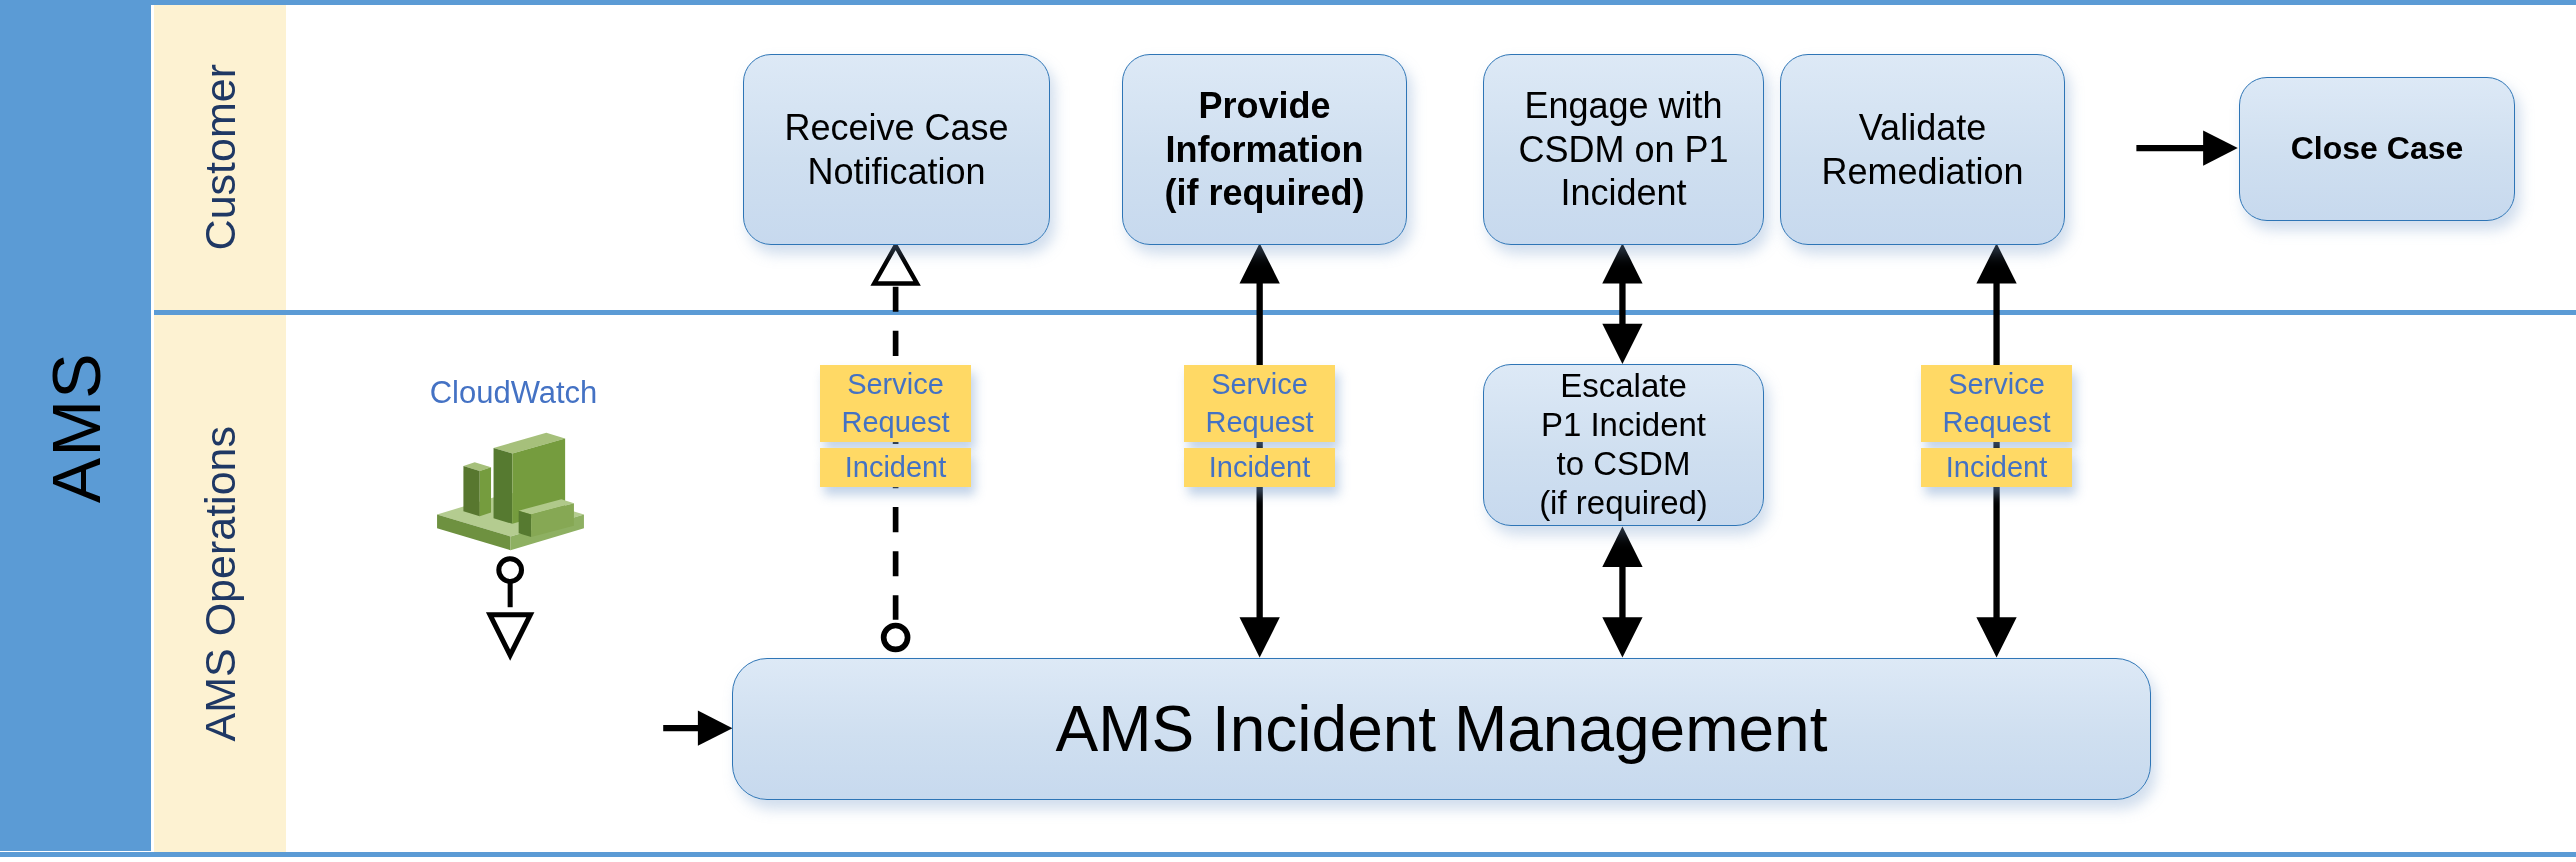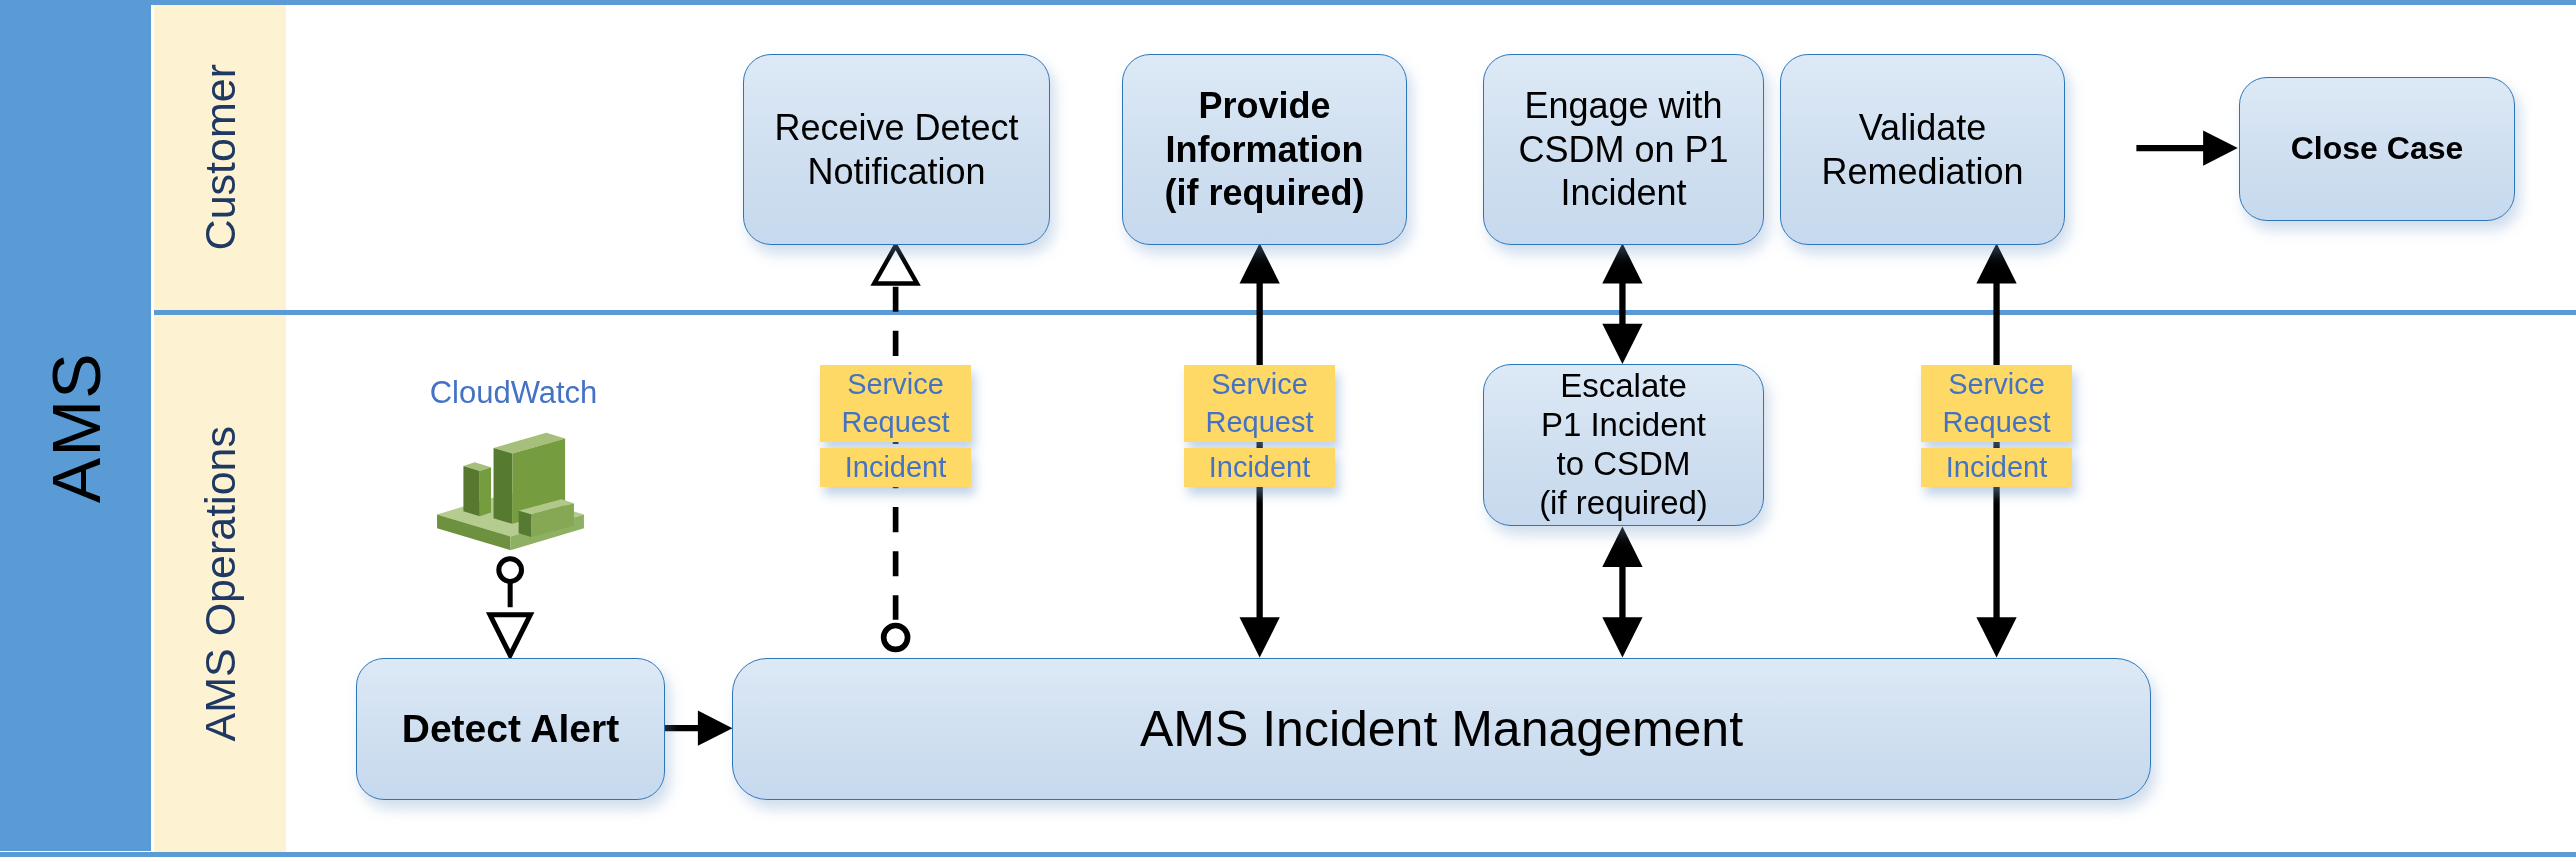--- a/index.html
+++ b/index.html
@@ -49,21 +49,21 @@
   .n-provide{left:1122px;top:54px;width:283px;height:189px;font-weight:bold;}
   .n-engage{left:1483px;top:54px;width:279px;height:189px;align-items:center;}
   .n-validate{left:1780px;top:54px;width:283px;height:189px;}
   .n-close{left:2239px;top:77px;width:274px;height:142px;}
   .n-close .node-label{font-size:32px;}
   .n-escalate{left:1483px;top:364px;width:279px;height:160px;}
   .n-escalate .node-label{font-size:33px;line-height:1.18;}
   .n-detect{left:356px;top:658px;width:307px;height:140px;}
   .n-detect .node-label{font-size:39px;}
   .n-ams{left:732px;top:658px;width:1417px;height:140px;border-radius:35px;}
-  .n-ams .node-label{font-size:50px;text-align:center;}
+  .n-ams .node-label{font-size:64px;text-align:center;}
   .tag{
     position:absolute;width:151px;background:var(--c-tag_bg);color:var(--c-tag_text);
     display:flex;align-items:center;justify-content:center;text-align:center;
     font-size:29px;line-height:1.3;white-space:pre-line;
     box-shadow:3.8px 7.6px 10px rgba(120,158,204,0.45);
   }
   .tag-sr{top:365px;height:77px;}
   .tag-inc{top:448px;height:39px;}
   .tg1{left:820px;} .tg2{left:1184px;} .tg4{left:1921px;}
   .cw-label{
@@ -151,21 +151,21 @@
     <polygon points="76,83 76,155 94,149 94,77" fill="#759c3e"></polygon>
     <polygon points="98,46 128,55 212,31 182,22" fill="#a6c07b"></polygon>
     <polygon points="98,46 98,158 128,167 128,55" fill="#567a30"></polygon>
     <polygon points="128,55 128,167 212,143 212,31" fill="#759c3e"></polygon>
     <polygon points="138,146 158,152 226,134 206,128" fill="#b0c98a"></polygon>
     <polygon points="138,146 138,182 158,188 158,152" fill="#567a30"></polygon>
     <polygon points="158,152 158,188 226,170 226,134" fill="#86a854"></polygon>
   </svg>
 
   <div class="node n-receive">
-    <span class="node-label">Receive Detect
+    <span class="node-label">Receive Case
 Notification</span>
   </div>
   <div class="node n-provide">
     <span class="node-label">Provide
 Information
 (if required)</span>
   </div>
   <div class="node n-engage">
     <span class="node-label">Engage with
 CSDM on P1
@@ -177,23 +177,20 @@
   </div>
   <div class="node n-close">
     <span class="node-label bold">Close Case</span>
   </div>
   <div class="node n-escalate">
     <span class="node-label">Escalate
 P1 Incident
 to CSDM
 (if required)</span>
   </div>
-  <div class="node n-detect">
-    <span class="node-label bold">Detect Alert</span>
-  </div>
   <div class="node n-ams">
     <span class="node-label">AMS Incident Management</span>
   </div>
 
   <div class="tag tag-sr tg1">Service
 Request</div>
   <div class="tag tag-inc tg1">Incident</div>
 
   <div class="tag tag-sr tg2">Service
 Request</div>

